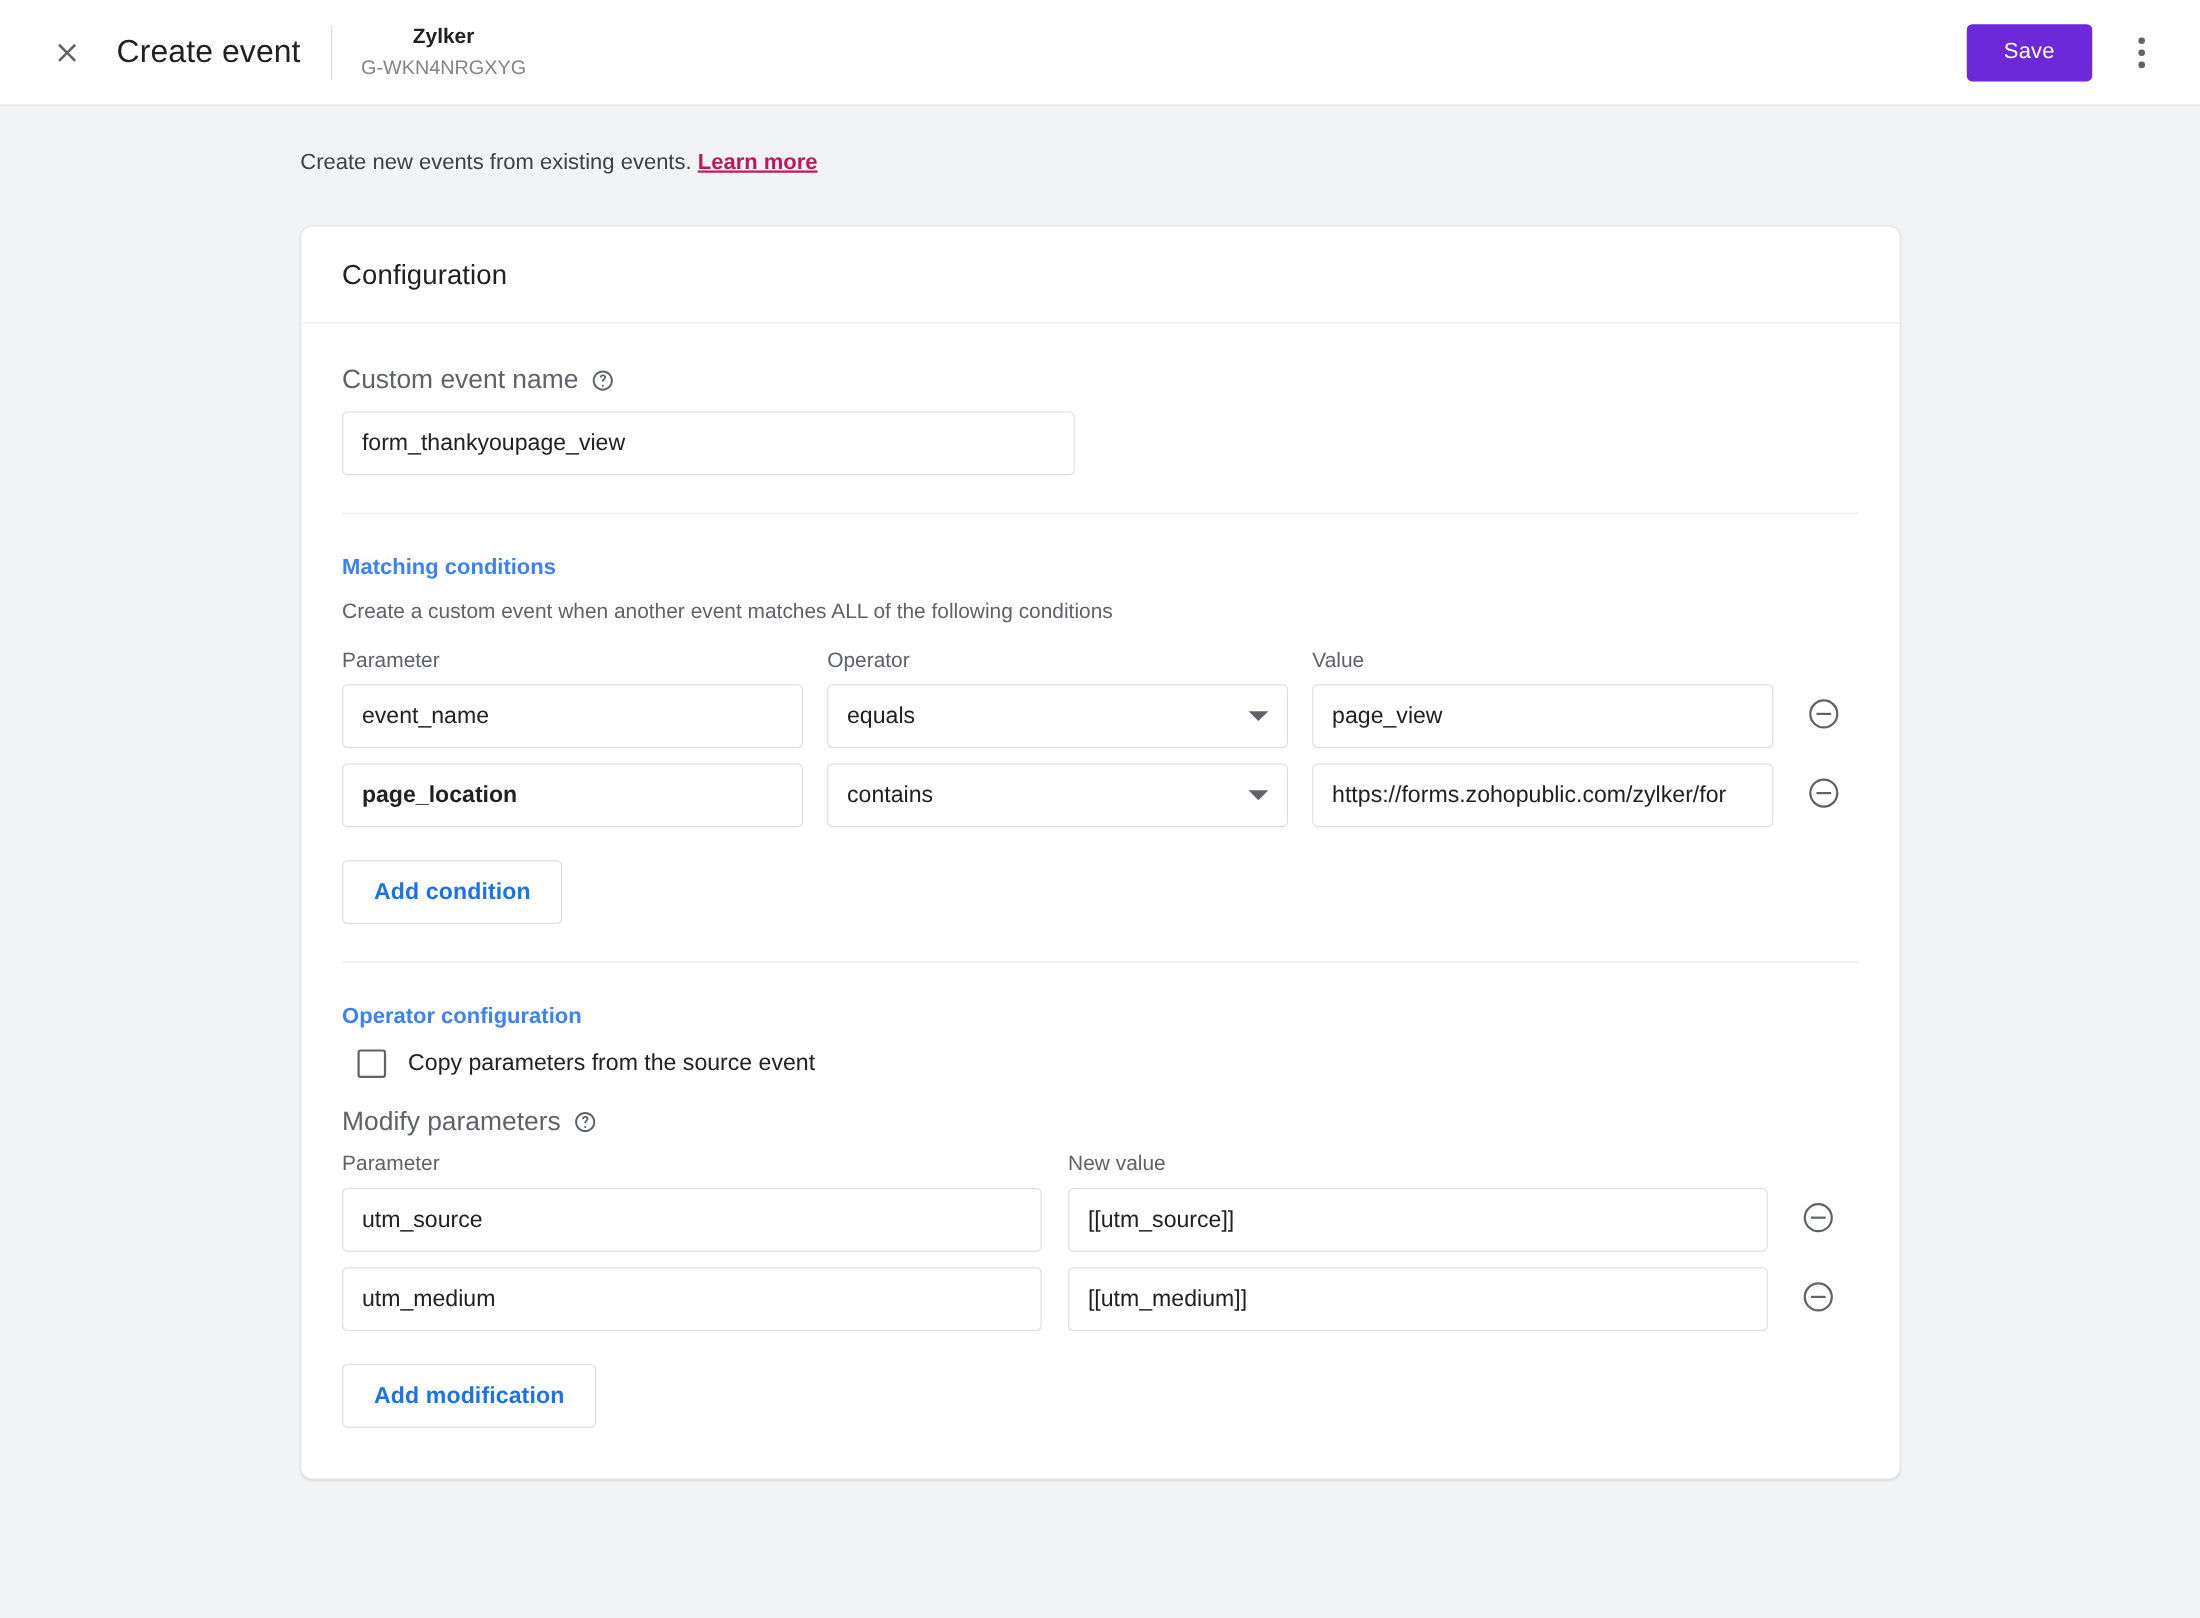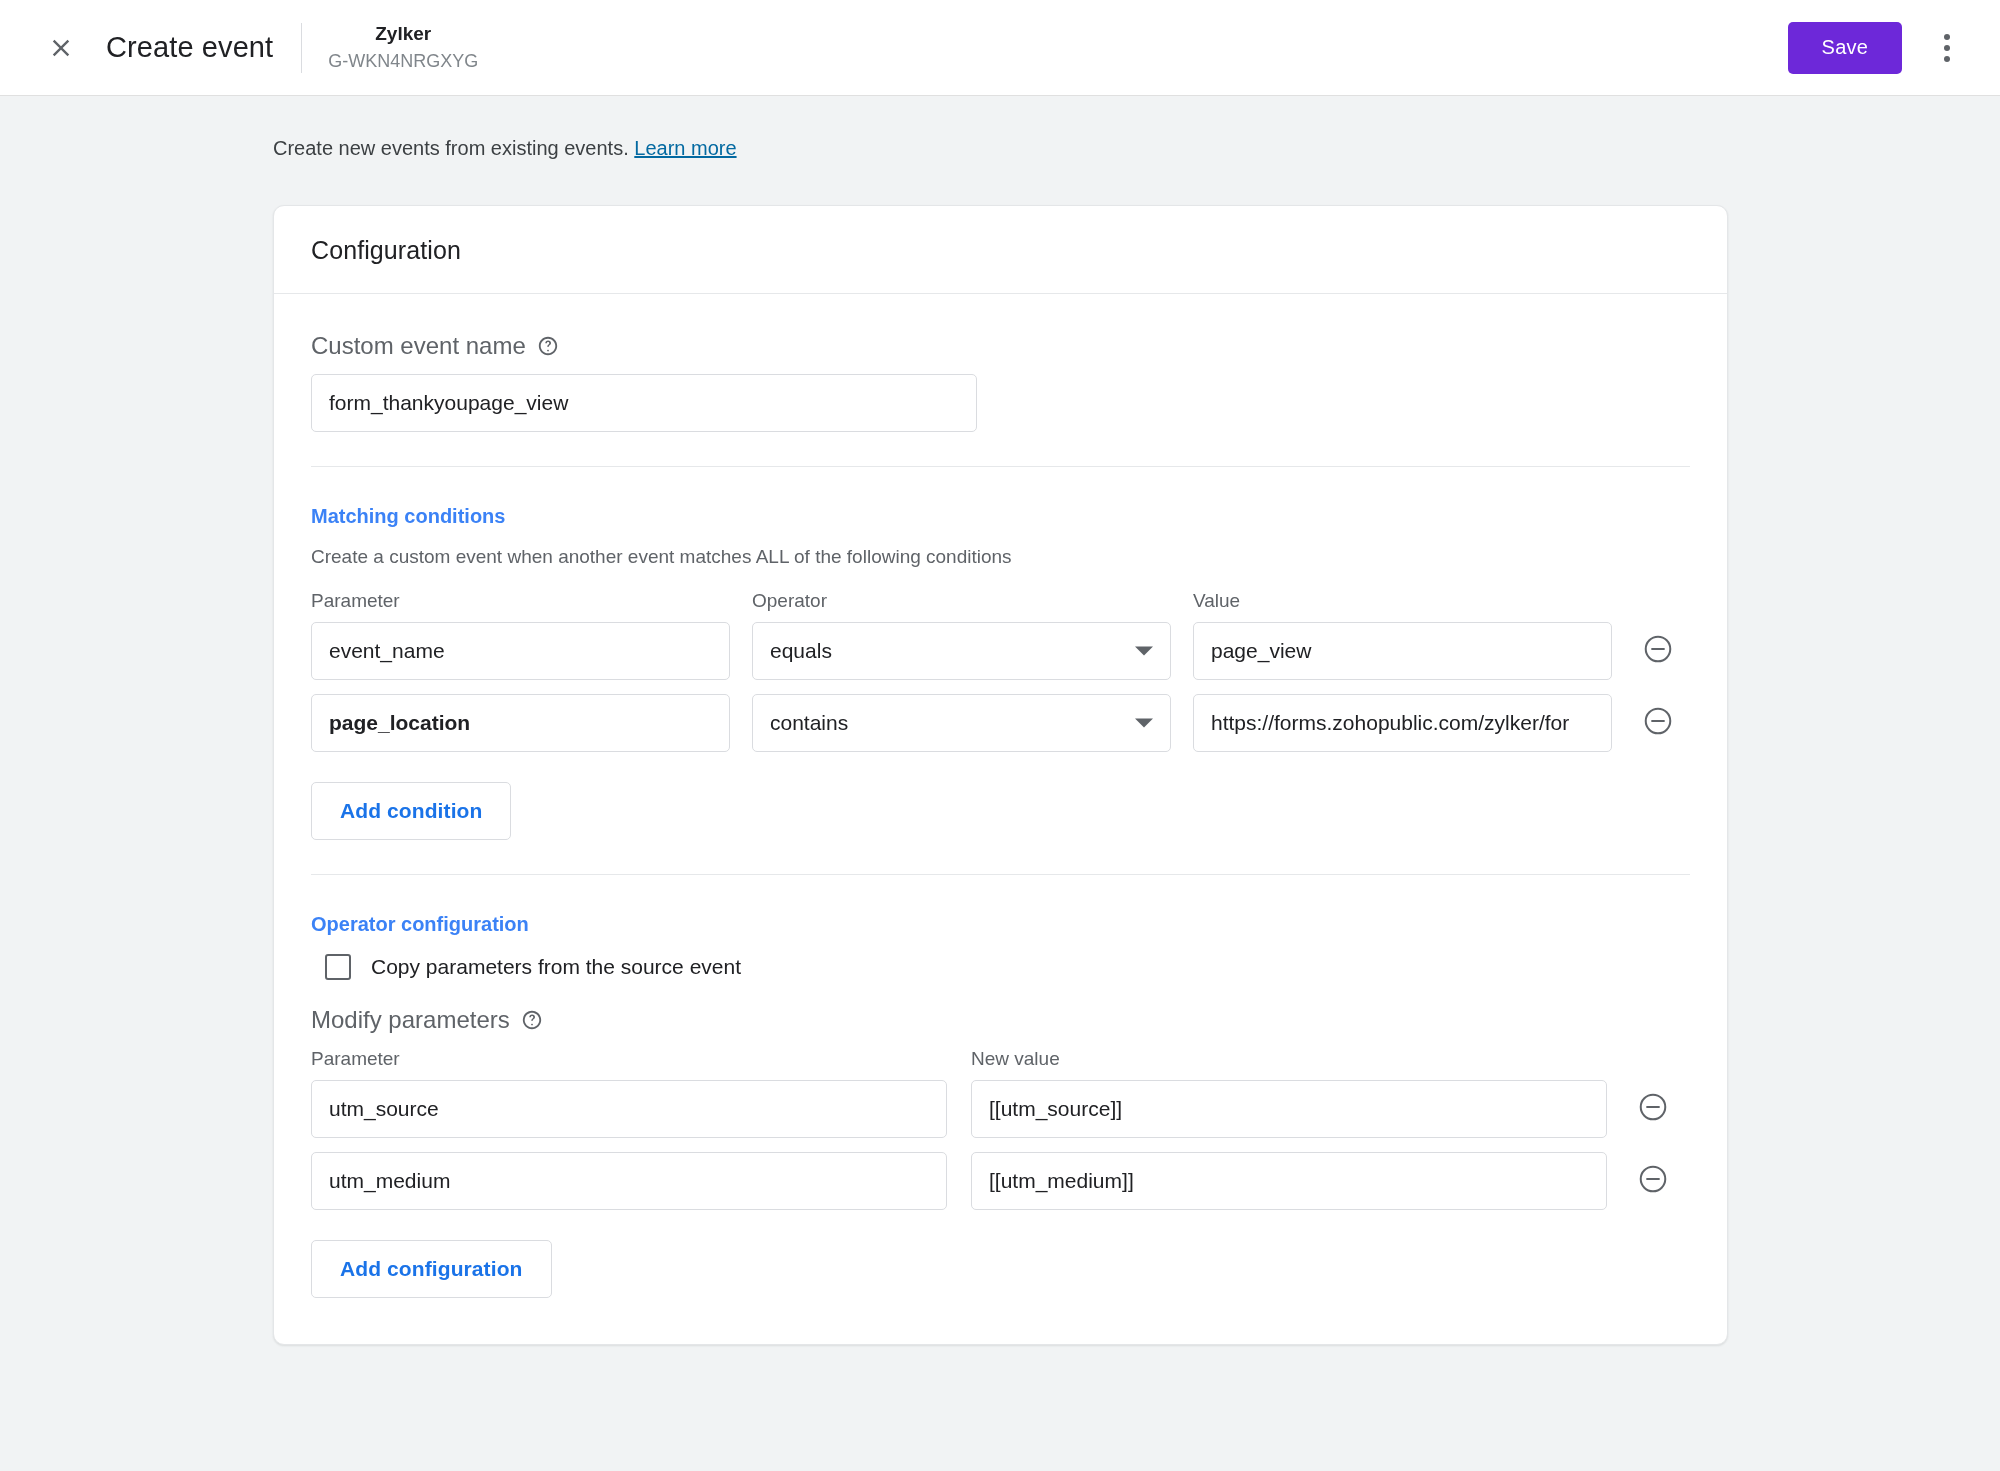--- a/index.html
+++ b/index.html
@@ -79,22 +79,23 @@
 
   
   .page { padding: 0; }
   .intro {
     font-size: 20px;
     color: #3c4043;
     padding: 38px 0 0 273px;
     line-height: 28px;
   }
   .intro a {
-    color: #0369a1;
+    color: #be185d;
     text-decoration: underline;
+    font-weight: bold;
   }
 
   .card {
     margin: 43px 0 0 273px;
     width: 1455px;
     background: #ffffff;
     border: 1px solid #e4e6e8;
     border-radius: 11px;
     box-shadow: 0 1px 2px rgba(60,64,67,.12);
     overflow: hidden;
@@ -409,20 +410,20 @@
           <div class="remove-btn">
             <span>
               <svg width="32" height="32" viewBox="0 0 24 24" aria-hidden="true">
                 <circle cx="12" cy="12" r="9.2" fill="none" stroke="#5f6368" stroke-width="1.5"></circle>
                 <rect x="7" y="11.25" width="10" height="1.5" fill="#5f6368"></rect>
               </svg>
             </span>
           </div>
         </div>
 
-        <button class="ghost-btn">Add configuration</button>
+        <button class="ghost-btn">Add modification</button>
 
         <div class="pad-bottom"></div>
       </div>
 
     </div>
   </div>
 </div>
 
 </body></html>

